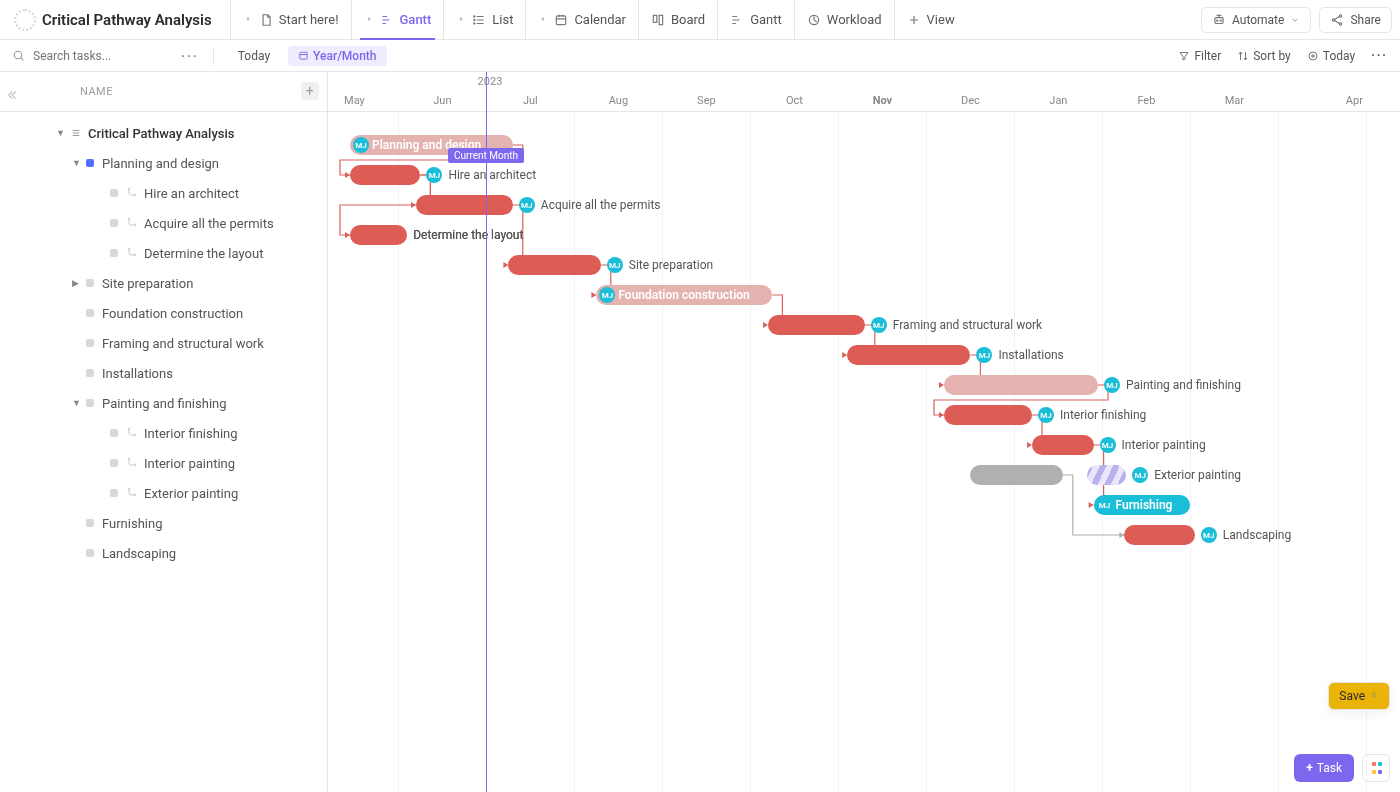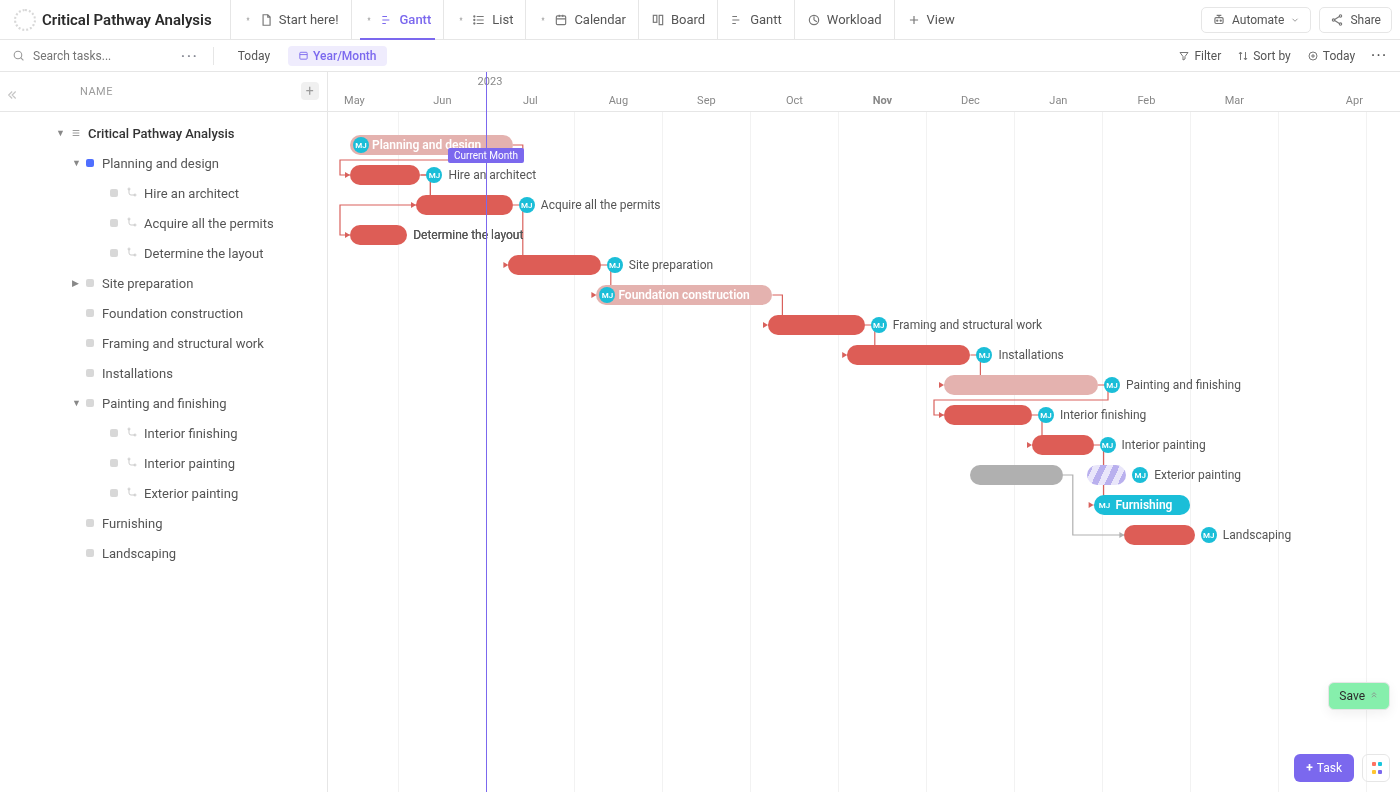--- a/index.html
+++ b/index.html
@@ -78,21 +78,21 @@
   .bar-label{position:absolute;top:5px;height:20px;display:flex;align-items:center;gap:6px;font-size:12px;color:#555;white-space:nowrap;}
   
   .conn{position:absolute;pointer-events:none;}
   .conn line,.conn path{stroke:#d9615c;stroke-width:1.2;fill:none;}
   .conn.grey line,.conn.grey path{stroke:#b0b0b0;}
   .conn polygon{fill:#d9615c;}
   .conn.grey polygon{fill:#b0b0b0;}
 
   
   .float-br{position:fixed;right:10px;bottom:10px;display:flex;align-items:center;gap:8px;z-index:50;}
-  .save-chip{background:#86efac;border:1px solid var(--border);border-radius:6px;padding:6px 10px;font-size:12px;display:flex;align-items:center;gap:4px;cursor:pointer;box-shadow:0 4px 12px rgba(0,0,0,.06);margin-bottom:36px;align-self:flex-end;}
+  .save-chip{background:#eab308;border:1px solid var(--border);border-radius:6px;padding:6px 10px;font-size:12px;display:flex;align-items:center;gap:4px;cursor:pointer;box-shadow:0 4px 12px rgba(0,0,0,.06);margin-bottom:36px;align-self:flex-end;}
   .task-btn{background:var(--purple);color:#fff;border-radius:6px;padding:6px 12px;font-size:12px;display:flex;align-items:center;gap:4px;cursor:pointer;}
   .apps-btn{width:28px;height:28px;border:1px solid var(--border);border-radius:6px;display:flex;align-items:center;justify-content:center;cursor:pointer;}
   .apps-btn span{width:4px;height:4px;border-radius:1px;margin:1px;display:inline-block;}
 </style>
 </head>
 <body>
 
 <div class="topnav">
   <div class="crumb-icon"></div>
   <div class="crumb-title">Critical Pathway Analysis</div>

